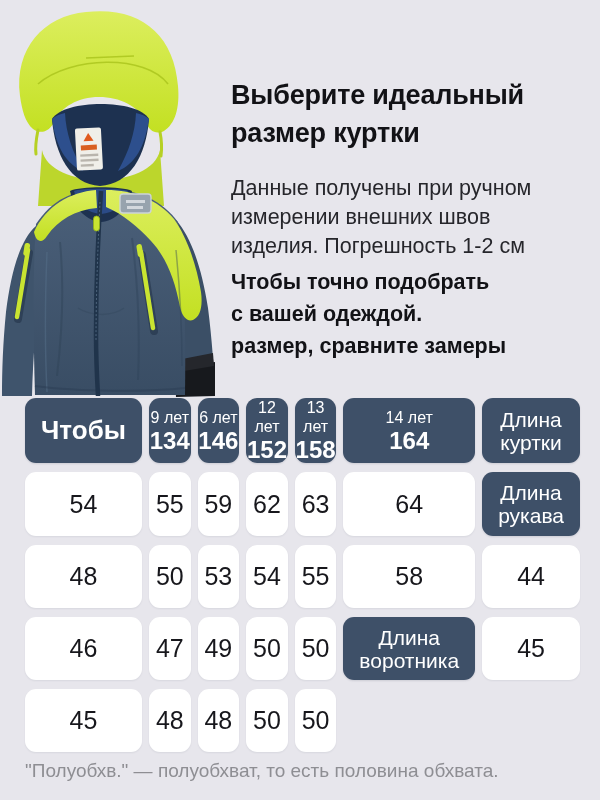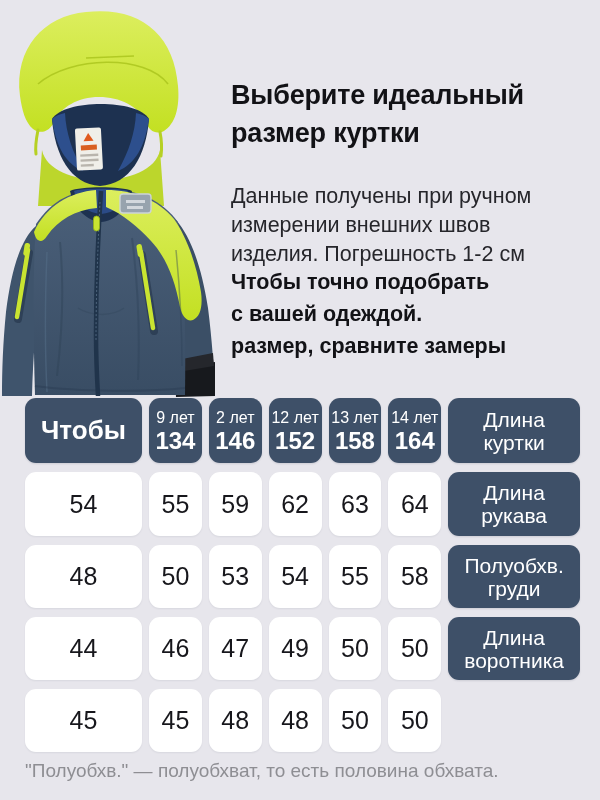--- a/index.html
+++ b/index.html
@@ -7,21 +7,21 @@
   body {
     position:relative;
     background:#e7e6ec;
     font-family:"Liberation Sans", sans-serif;
     overflow:hidden;
     color:#141418;
   }
   .photo-wrap { position:absolute; left:0; top:0; width:235px; height:398px; }
   .text-col { position:absolute; left:231px; top:0; width:362px; }
   .title { position:absolute; top:76px; font-size:27px; font-weight:700; line-height:38px; letter-spacing:-0.2px; color:#121216; }
-  .subtitle { position:absolute; top:182px; font-size:21.5px; font-weight:400; line-height:29px; color:#26262b; }
+  .subtitle { position:absolute; top:174px; font-size:21.5px; font-weight:400; line-height:29px; color:#26262b; }
   .emphasis { position:absolute; top:266px; font-size:21.5px; font-weight:700; line-height:32px; color:#121216; }
 
   .size-table {
     position:absolute; left:25px; top:398px; width:555px;
     display:grid;
     grid-template-columns:117px repeat(6, 1fr);
     grid-template-rows:65px 64px 63px 63px 63px;
     gap:9px 7px;
   }
   .cell { border-radius:11px; display:flex; flex-direction:column; align-items:center; justify-content:center; text-align:center; }
@@ -138,21 +138,21 @@
 <div class="size-table">
 
   <div class="cell cell-dark">
     <span class="corner-label">Чтобы</span>
   </div>
   <div class="cell cell-dark">
     <span class="col-age">9 лет</span>
     <span class="col-size">134</span>
   </div>
   <div class="cell cell-dark">
-    <span class="col-age">2 лет</span>
+    <span class="col-age">6 лет</span>
     <span class="col-size">146</span>
   </div>
   <div class="cell cell-dark">
     <span class="col-age">12 лет</span>
     <span class="col-size">152</span>
   </div>
   <div class="cell cell-dark">
     <span class="col-age">13 лет</span>
     <span class="col-size">158</span>
   </div>
@@ -174,23 +174,20 @@
   <div class="cell cell-dark">
     <span class="row-label">Длина рукава</span>
   </div>
   <div class="cell cell-white">48</div>
   <div class="cell cell-white">50</div>
   <div class="cell cell-white">53</div>
   <div class="cell cell-white">54</div>
   <div class="cell cell-white">55</div>
   <div class="cell cell-white">58</div>
 
-  <div class="cell cell-dark">
-    <span class="row-label">Полуобхв. груди</span>
-  </div>
   <div class="cell cell-white">44</div>
   <div class="cell cell-white">46</div>
   <div class="cell cell-white">47</div>
   <div class="cell cell-white">49</div>
   <div class="cell cell-white">50</div>
   <div class="cell cell-white">50</div>
 
   <div class="cell cell-dark">
     <span class="row-label">Длина воротника</span>
   </div>

